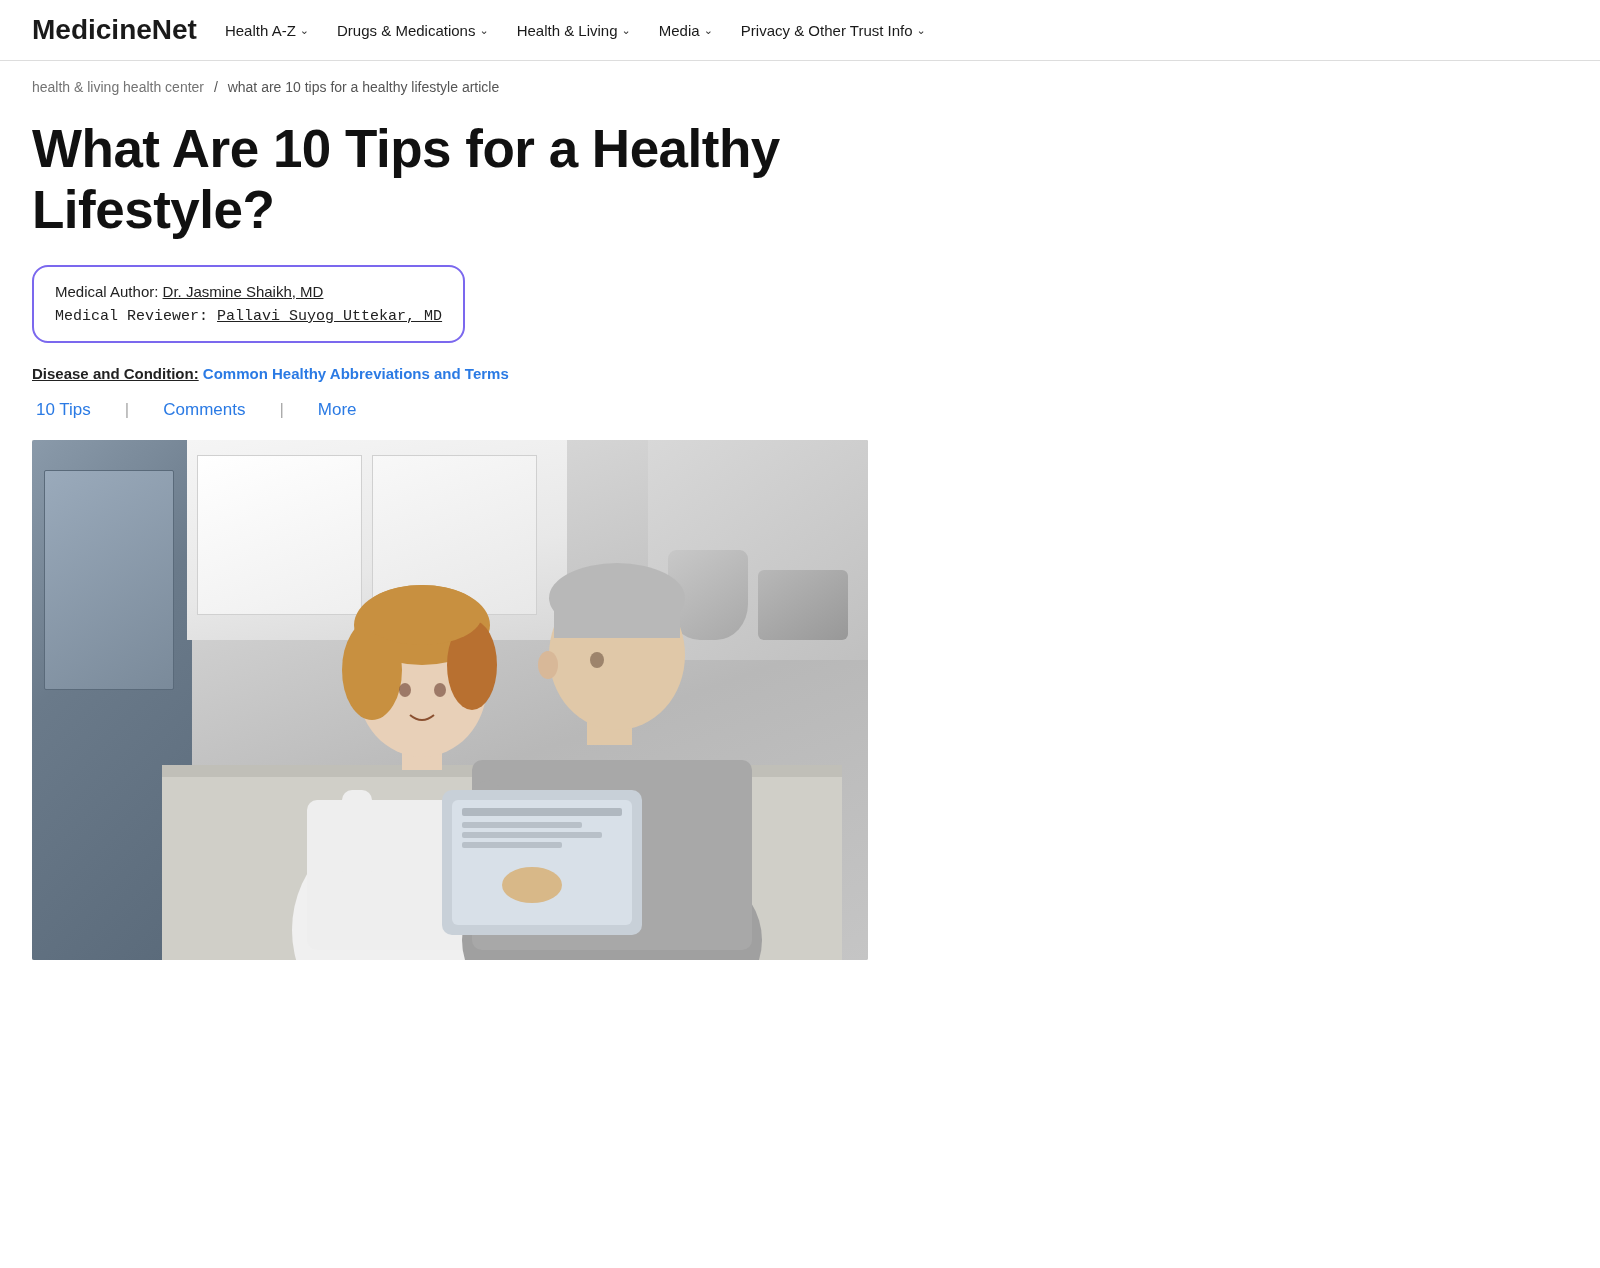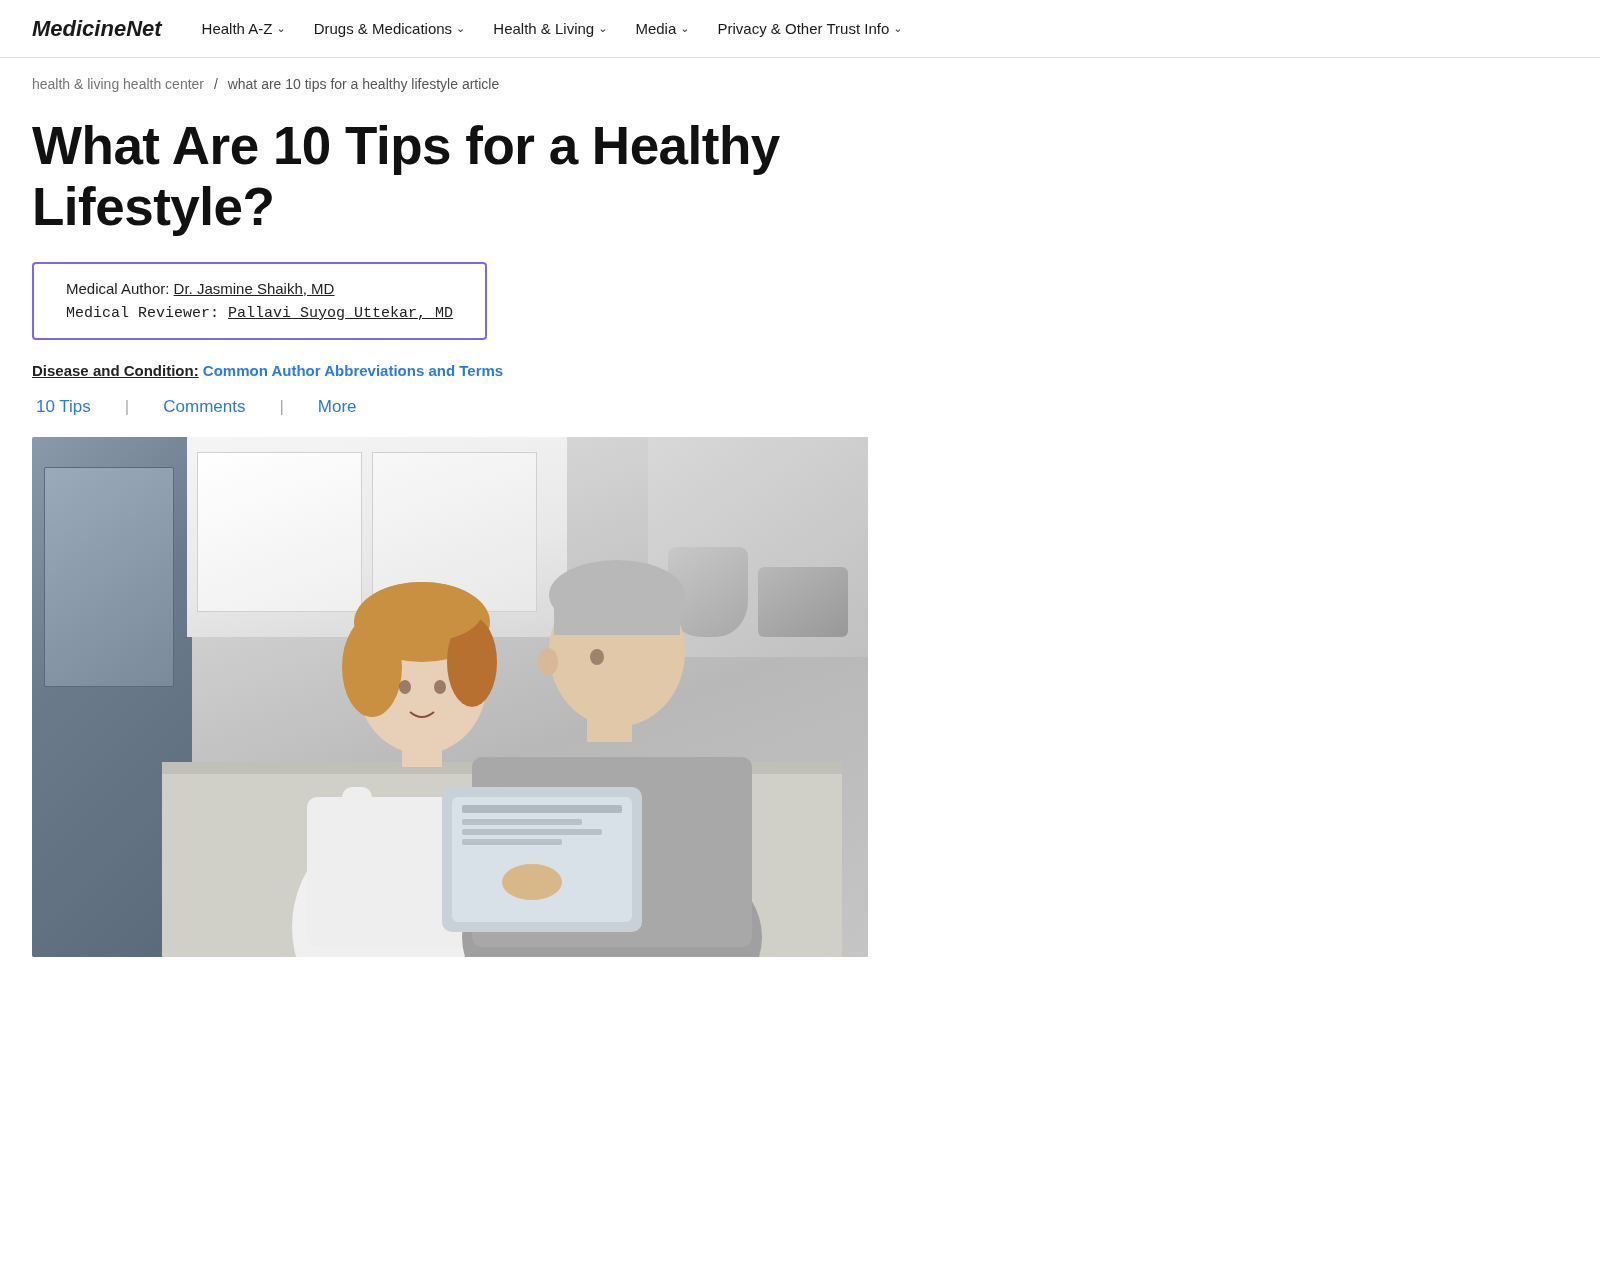--- a/index.html
+++ b/index.html
@@ -18,27 +18,26 @@
     
     nav {
       display: flex;
       align-items: center;
       padding: 14px 32px;
       border-bottom: 1px solid #ddd;
       gap: 0;
     }
 
     .nav-logo {
-      font-size: 22px;
+      font-size: 28px;
       font-weight: 700;
       color: #1a1a1a;
-      margin-right: 26px;
+      margin-right: 14px;
       white-space: nowrap;
       text-decoration: none;
-      font-style: italic;
     }
 
     .nav-items {
       display: flex;
       list-style: none;
       gap: 0;
       flex-wrap: nowrap;
       align-items: center;
     }
 
@@ -91,22 +90,22 @@
       font-weight: 900;
       color: #111;
       line-height: 1.15;
       margin-bottom: 24px;
       letter-spacing: -0.5px;
     }
 
     
     .author-box {
       border: 2px solid #7b68ee;
-      border-radius: 4px;
-      padding: 16px 32px;
+      border-radius: 16px;
+      padding: 16px 21px;
       display: inline-block;
       margin-bottom: 22px;
       min-width: 380px;
     }
 
     .author-line {
       font-size: 15px;
       color: #222;
       margin-bottom: 8px;
     }
@@ -309,21 +308,21 @@
     </div>
     <div class="author-line">
       <span>Medical Reviewer:</span>
       <a class="author-name">Pallavi Suyog Uttekar, MD</a>
     </div>
   </div>
 
   
   <div class="disease-line">
     <span class="disease-label">Disease and Condition:</span>
-    <a class="disease-link">Common Author Abbreviations and Terms</a>
+    <a class="disease-link">Common Healthy Abbreviations and Terms</a>
   </div>
 
   
   <div class="tab-nav">
     <a class="tab-link">10 Tips</a>
     <span class="tab-separator">|</span>
     <a class="tab-link">Comments</a>
     <span class="tab-separator">|</span>
     <a class="tab-link">More</a>
   </div>

